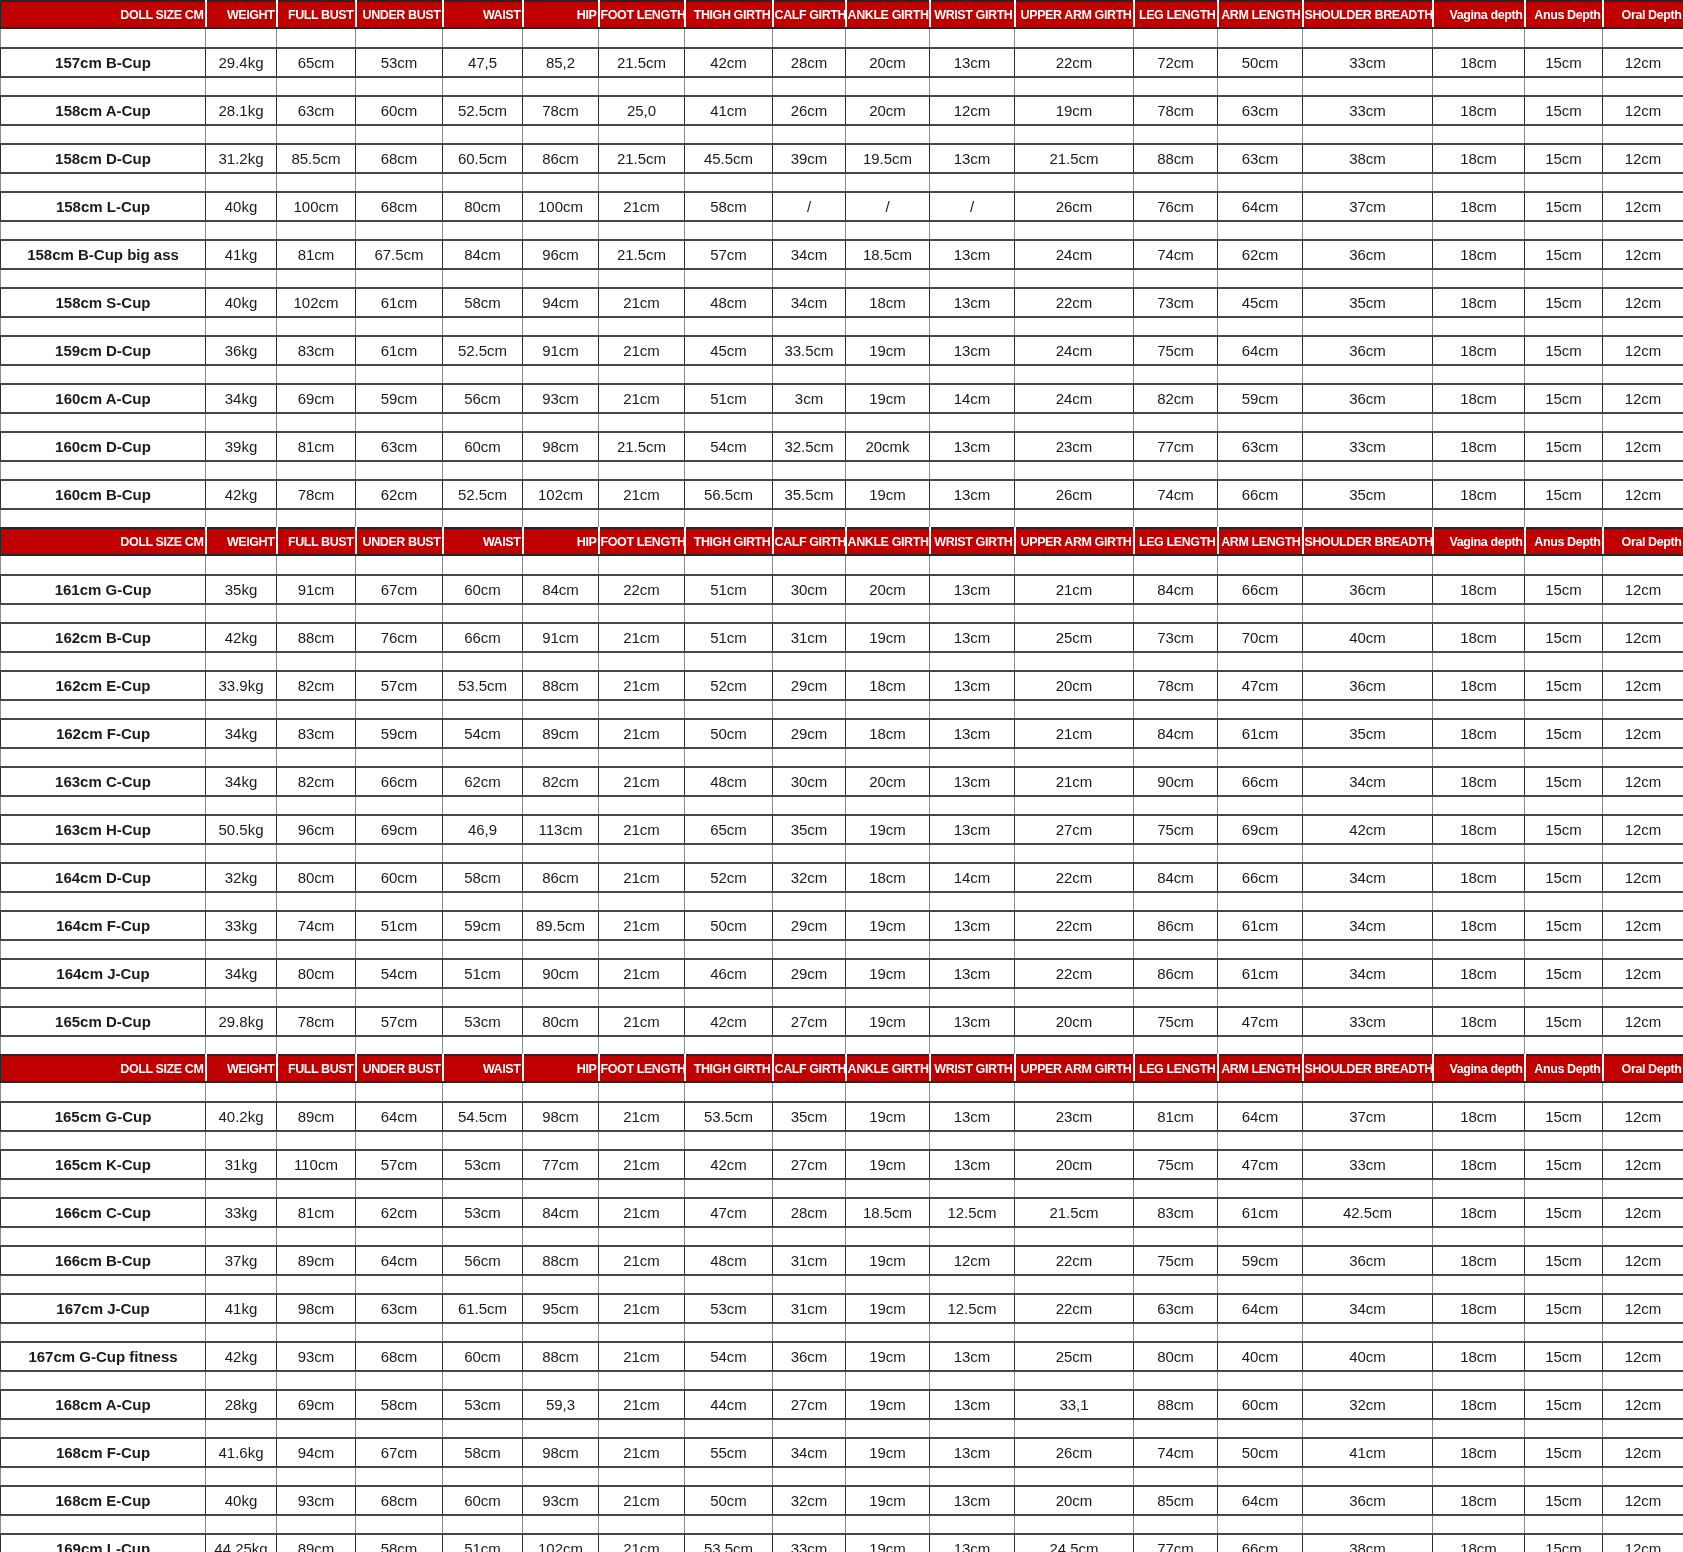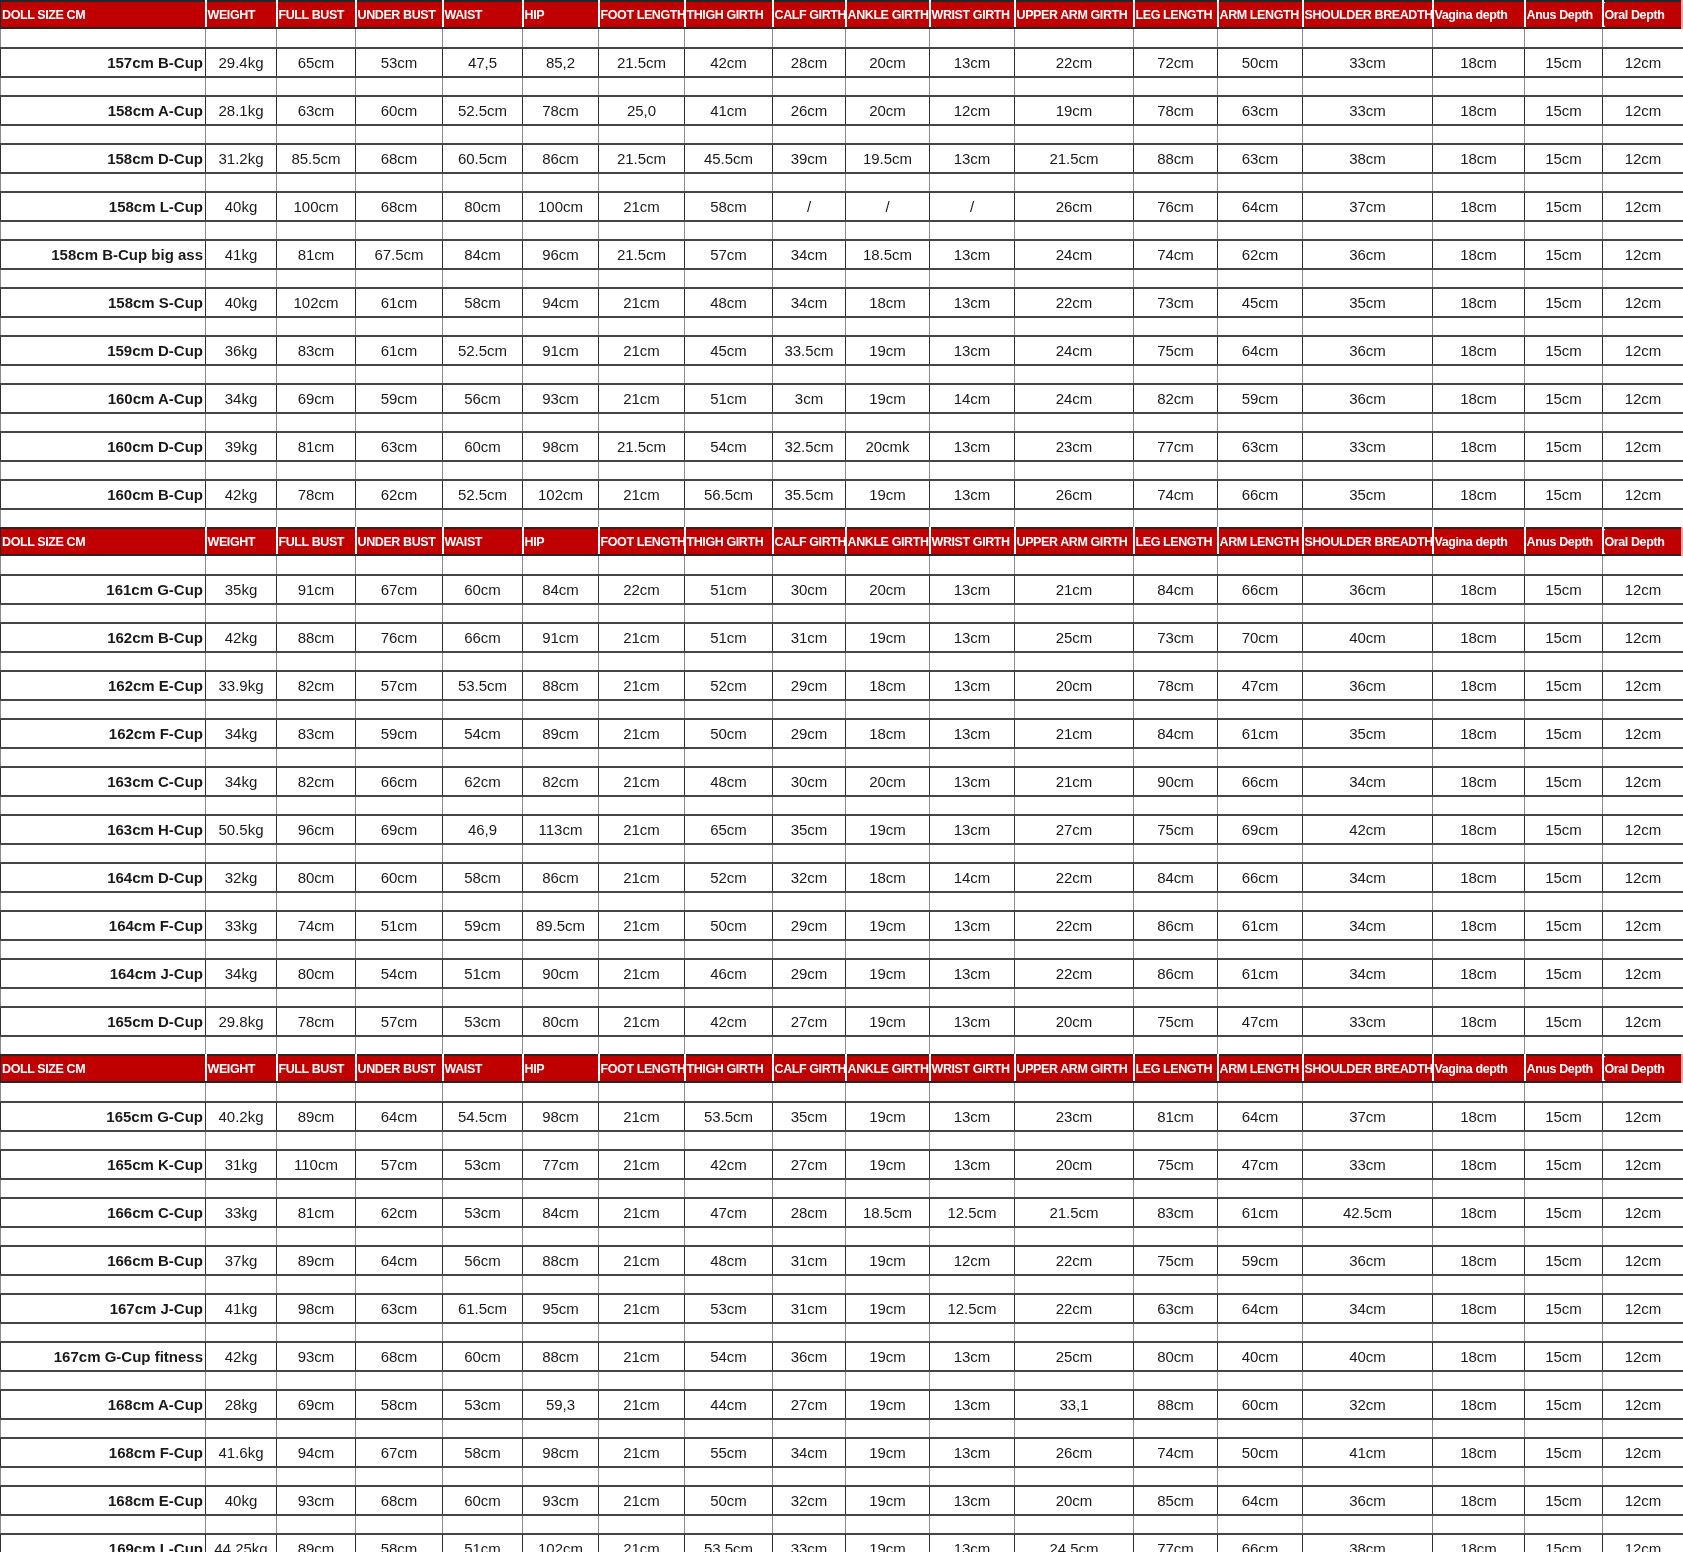--- a/index.html
+++ b/index.html
@@ -36,47 +36,47 @@
   col.c17 { width: 81px;  }
 
   .header-row th {
     background: var(--header-bg, #c00000);
     color: var(--header-text, #ffffff);
     font-size: 12.5px;
     font-weight: bold;
     letter-spacing: -0.4px;
     height: 25px;
     padding: 0 1px;
-    text-align: left;
+    text-align: right;
     vertical-align: middle;
     white-space: nowrap;
     overflow: hidden;
     border-top: 2px solid #262626;
     border-bottom: 2px solid #262626;
     border-left: 2px solid #ffffff;
     border-right: 2px solid #ffffff;
   }
   .header-row th:first-child { border-left: 1px solid #262626; }
-  .header-row th:last-child  { border-right: 6px solid #fca5a5; border-radius: 6px; }
+  .header-row th:last-child  { border-right: 2px solid #fca5a5; }
 
   .data-row td {
     height: 27px;
     font-size: 15px;
     color: var(--cell-text, #1a1a1a);
     text-align: center;
     vertical-align: middle;
     white-space: nowrap;
     overflow: hidden;
     padding: 0 2px;
     border-top: 2px solid #454545;
     border-bottom: 2px solid #454545;
     border-left: 1px solid #2e2e2e;
     border-right: 1px solid #2e2e2e;
   }
-  .data-row td.size-col { font-weight: bold; text-align: right; }
+  .data-row td.size-col { font-weight: bold; }
 
   .spacer td {
     border-left: 1px solid #8c8c8c;
     border-right: 1px solid #8c8c8c;
     padding: 0;
   }
   .head-spacer td { height: 18px; }
   .row-spacer  td { height: 17px; }
   tbody tr.spacer:last-child td { border-bottom: 1px solid #8c8c8c; }
 </style>

